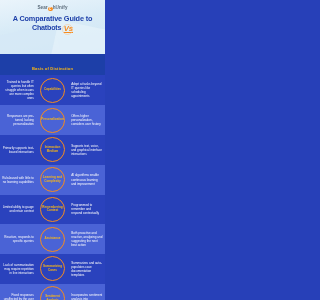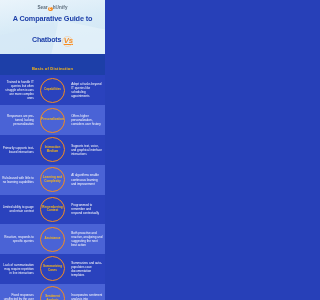--- a/index.html
+++ b/index.html
@@ -38,21 +38,21 @@
     font-size:3.2px; line-height:4.6px; text-align:center;
     vertical-align:-0.6px; margin:0 .2px;
   }
   .title-wrap { position:relative; z-index:3; text-align:center; margin-top:3.5px; }
   .title-line1 {
     font-size:7.3px; font-weight:bold; color:#1d3fa8;
     letter-spacing:-.15px; line-height:8px;
   }
   .vs-row {
     display:flex; align-items:center; justify-content:center;
-    gap:2.5px; margin-top:14px;
+    gap:2.5px; margin-top:2px;
   }
   .side-label {
     font-size:7.1px; font-weight:bold; color:#1d3fa8;
     line-height:7.4px; letter-spacing:-.2px;
   }
   .side-label.right { text-align:left; }
   .vs-badge {
     font-size:7.6px; font-weight:bold; font-style:italic;
     color:#f68b1f; line-height:7.6px; position:relative;text-decoration:underline;
   }

